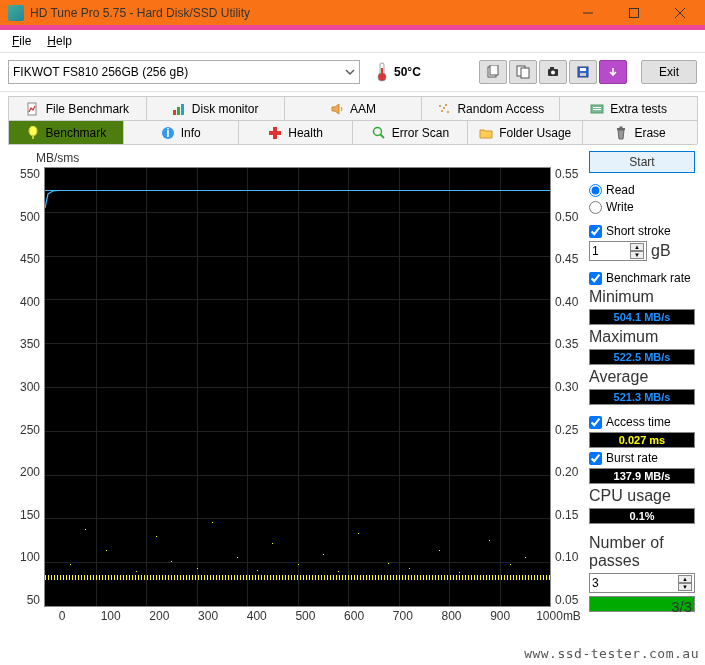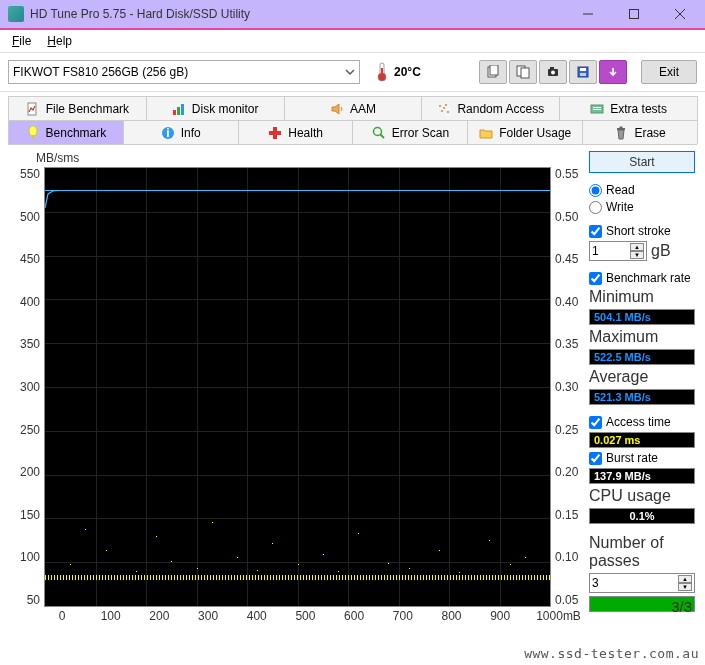--- a/index.html
+++ b/index.html
@@ -1,38 +1,38 @@
 <!DOCTYPE html>
 <html><head>
 <meta charset="utf-8">
 <style>
 *{box-sizing:border-box;margin:0;padding:0;font-family:"Segoe UI",Tahoma,sans-serif;font-size:12px}
 body{background:#fff;width:705px;height:665px;overflow:hidden;position:relative}
-.titlebar{height:30px;background:#c4b5fd;display:flex;align-items:center;padding:0 2px;border-bottom:2px solid #ec4899}
+.titlebar{height:30px;background:#f97316;display:flex;align-items:center;padding:0 2px;border-bottom:5px solid #ec4899}
 .titlebar-icon{width:16px;height:16px;background:linear-gradient(135deg,#4a9 0%,#289 100%);border-radius:2px;margin:0 6px}
 .titlebar-text{flex:1;color:#333}
 .win-btns{display:flex}
 .win-btn{width:46px;height:30px;display:flex;align-items:center;justify-content:center;color:#333}
 .win-btn svg{width:10px;height:10px}
 .menubar{height:22px;display:flex;align-items:center;padding:0 6px;gap:4px}
 .menu-item{padding:2px 6px;text-decoration:underline;text-decoration-color:transparent}
 .menu-item::first-letter{text-decoration:underline}
 .toolbar{height:40px;display:flex;align-items:center;padding:4px 8px;gap:6px;border-top:1px solid #e0e0e0;border-bottom:1px solid #e0e0e0}
 .drive-select{flex:0 0 352px;height:24px;border:1px solid #adadad;background:#fff;display:flex;align-items:center;padding:0 4px;justify-content:space-between}
 .chev{width:10px;height:10px}
 .temp-box{display:flex;align-items:center;gap:6px;margin-left:10px}
 .therm{width:12px;height:20px}
 .tool-icons{display:flex;gap:2px;margin-left:auto}
 .tool-btn{width:28px;height:24px;border:1px solid #adadad;background:#e1e1e1;display:flex;align-items:center;justify-content:center;border-radius:2px}
 .tool-btn.purple{background:#b84bc9;border-color:#9a3aa8}
 .exit-btn{width:56px;height:24px;border:1px solid #adadad;background:#e1e1e1;margin-left:8px;border-radius:2px}
 .tab-rows{padding:4px 8px 0 8px}
 .tab-row{display:flex;border-bottom:1px solid #ccc}
 .tab{flex:1;height:24px;display:flex;align-items:center;justify-content:center;gap:6px;border:1px solid #ccc;border-bottom:none;background:#f4f4f4;margin-right:-1px;position:relative}
-.tab.active{background:#c4b5fd;z-index:2}
+.tab.active{background:#4d7c0f;z-index:2}
 .tab-row.second{margin-top:-1px}
 .tab-icon{width:14px;height:14px;flex-shrink:0}
 .content{display:flex;padding:6px 10px 4px 10px;gap:8px}
 .chart-area{flex:1;position:relative}
 .chart-labels-top{display:flex;justify-content:flex-start;font-size:11px;color:#333;padding:0 4px 2px 26px}
 .chart-wrap{display:flex}
 .y-left{width:34px;display:flex;flex-direction:column;justify-content:space-between;align-items:flex-end;padding-right:4px;font-size:11px;color:#333;height:440px}
 .y-right{width:30px;display:flex;flex-direction:column;justify-content:space-between;align-items:flex-start;padding-left:4px;font-size:11px;color:#333;height:440px}
 .plot{flex:1;height:440px;background:#000;position:relative;border:1px solid #888}
 .grid-h{position:absolute;left:0;right:0;height:1px;background:#222}
@@ -46,21 +46,21 @@
 .x-axis span{width:36px;text-align:center}
 .side-panel{width:106px;display:flex;flex-direction:column;gap:3px}
 .start-btn{height:22px;border:1px solid #0078d7;background:#e5f1fb;color:#333}
 .radio-row,.check-row{display:flex;align-items:center;gap:4px;font-size:11px}
 .radio-row input,.check-row input{margin:0}
 .num-input-row{display:flex;align-items:center;gap:4px}
 .num-input{width:58px;height:20px;border:1px solid #888;display:flex;align-items:center;padding:0 2px;justify-content:space-between;font-size:11px}
 .spinner{display:flex;flex-direction:column;width:14px}
 .spinner div{height:8px;border:1px solid #888;background:#eee;display:flex;align-items:center;justify-content:center;font-size:6px;line-height:1}
 .lbl{font-size:16px;color:#333}
-.val-box{height:16px;background:#000;color:#1e90ff;font-family:Arial;font-size:11px;font-weight:bold;text-align:left;padding:1px 4px;border:1px solid #888}
+.val-box{height:16px;background:#000;color:#1e90ff;font-family:Arial;font-size:11px;font-weight:bold;text-align:center;padding:1px 4px;border:1px solid #888}
 .val-box.yellow{color:#ff0}
 .val-box.white{color:#fff}
 .val-box.center{text-align:center}
 .progress-bar{height:16px;background:#0a0;border:1px solid #888;position:relative}
 .progress-text{position:absolute;right:0;top:0;font-size:15px;color:#333;padding:1px 2px}
 .group-gap{height:4px}
 .watermark{position:absolute;bottom:4px;right:6px;font-family:monospace;font-size:13px;color:#555;letter-spacing:0.5px}
 </style>
 </head>
 <body>
@@ -99,21 +99,21 @@
     <svg class="chev" viewBox="0 0 10 10">
         <path d="M1 3 L5 7 L9 3" fill="none" stroke="#555" stroke-width="1.4"></path>
       </svg>
   </div>
   <div class="temp-box">
     <svg class="therm" viewBox="0 0 12 20">
         <rect x="4" y="1" width="4" height="12" rx="2" fill="#fff" stroke="#888" stroke-width="0.8"></rect>
         <circle cx="6" cy="15" r="4" fill="#d33" stroke="#888" stroke-width="0.8"></circle>
         <rect x="5" y="6" width="2" height="9" fill="#d33"></rect>
       </svg>
-    <b>20°C</b>
+    <b>50°C</b>
   </div>
   <div class="tool-icons">
     <div class="tool-btn">
         <svg width="14" height="14" viewBox="0 0 14 14">
           <rect x="2" y="2" width="8" height="10" fill="#fff" stroke="#555"></rect>
           <rect x="4" y="0" width="8" height="10" fill="#fff" stroke="#555"></rect>
         </svg>
       </div>
     <div class="tool-btn">
         <svg width="14" height="14" viewBox="0 0 14 14">

